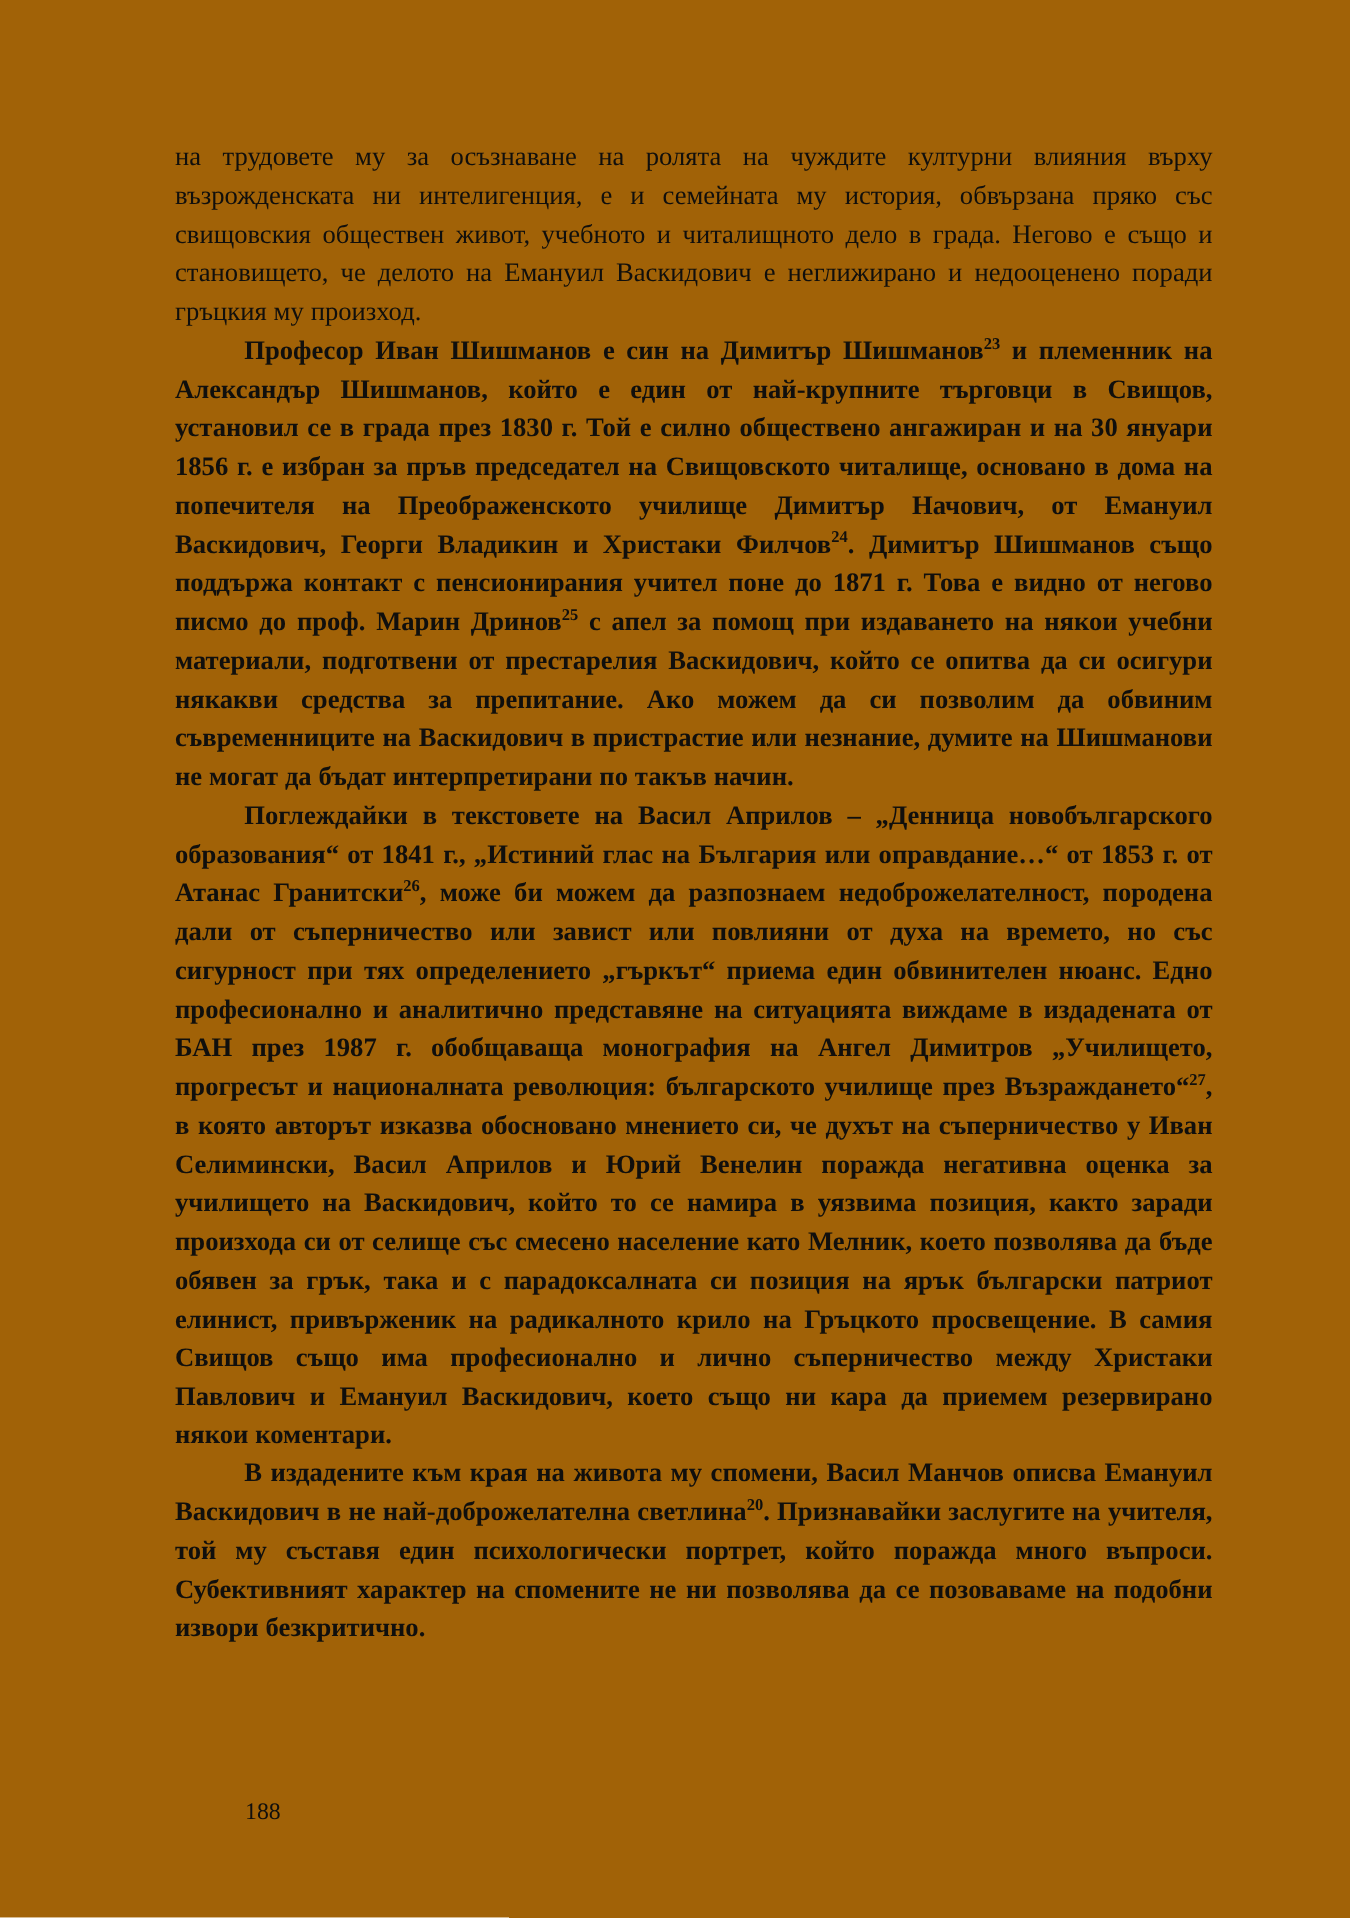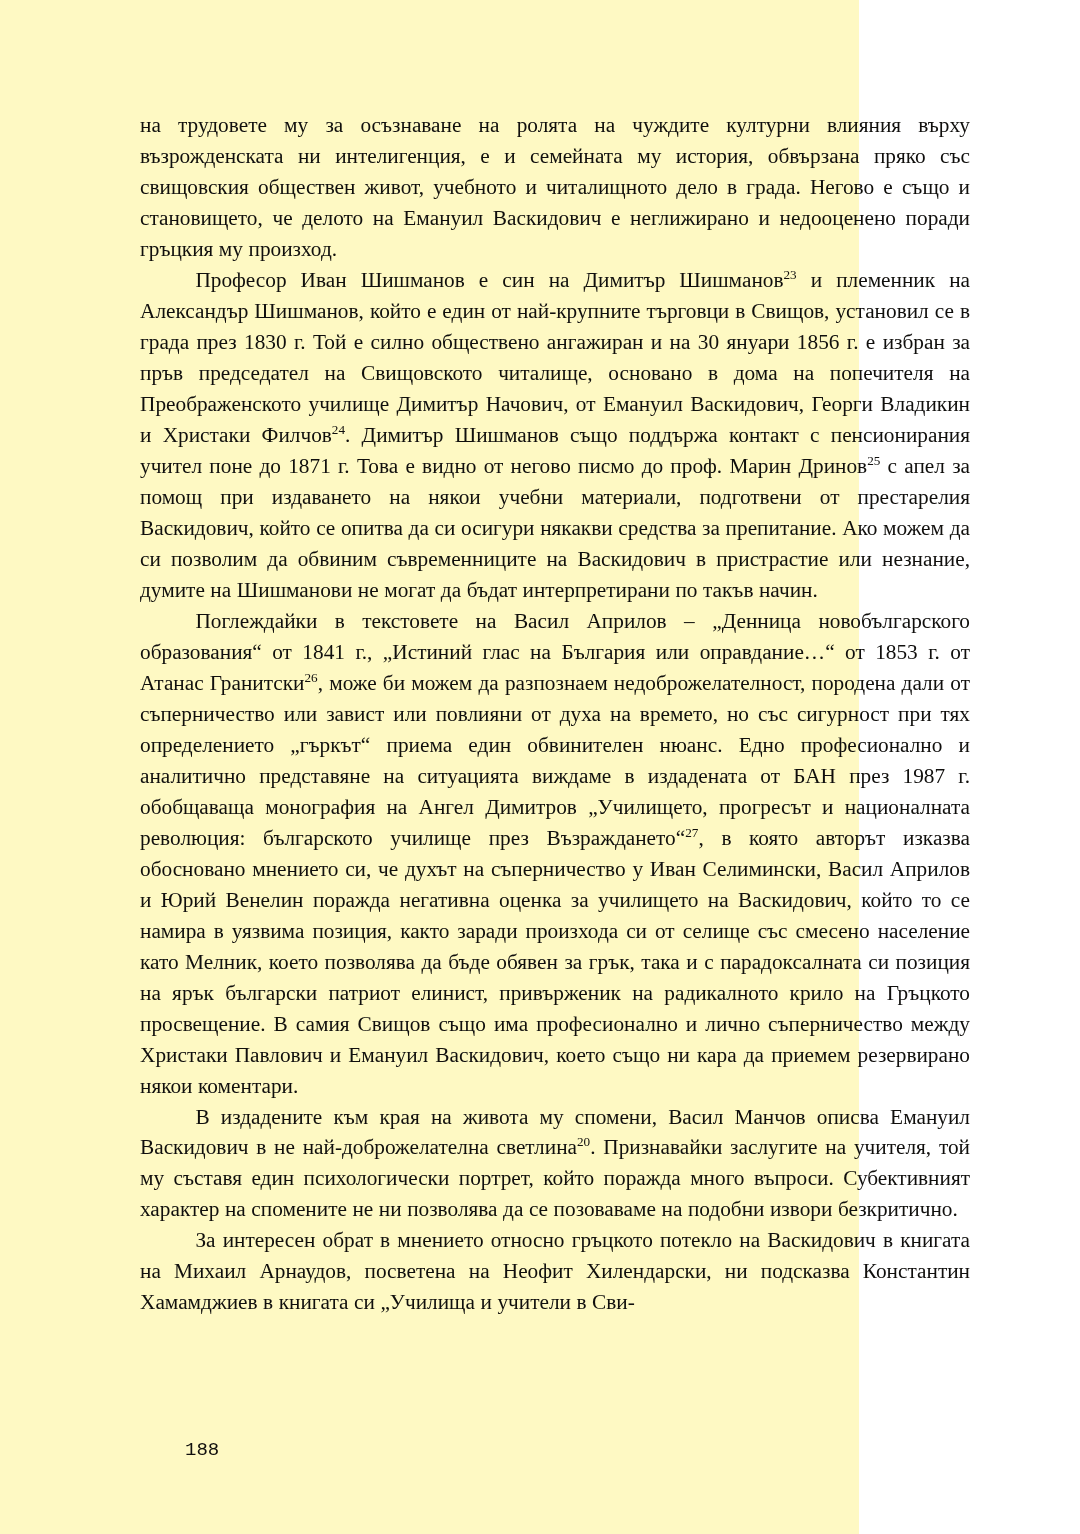--- a/index.html
+++ b/index.html
@@ -9,64 +9,64 @@
   }
   body {
     width: 1080px;
     height: 1534px;
     font-family: "Liberation Serif", "DejaVu Serif", serif;
     color: #000000;
     -webkit-font-smoothing: antialiased;
   }
   .page {
     position: relative;
-    width: 859px;
+    width: 1080px;
     height: 1534px;
     box-sizing: border-box;
     padding: 110px 110px 60px 140px;
-    background: #fef9c3;
+    background: #a16207;
   }
   .text-block {
     width: 830px;
     font-size: 21.3px;
     line-height: 1.455;
     text-align: justify;
     text-justify: inter-word;
     color: #100f0d;
   }
   .para {
     margin: 0;
     text-indent: 0;
     word-spacing: 0.01em;
   }
   .para.indent {
     text-indent: 2.6em;
+    font-weight: bold;
   }
   sup {
     font-size: 0.62em;
     vertical-align: super;
     line-height: 0;
   }
   .folio {
     position: absolute;
-    left: 185px;
+    left: 196px;
     bottom: 73px;
     font-size: 19px;
-    font-family: Liberation Mono, monospace;
+    font-family: Liberation Serif, serif;
     color: #100f0d;
   }
 </style>
 </head>
 <body>
 
 <div class="page">
 
   <div class="text-block">
     <p class="para">на трудовете му за осъзнаване на ролята на чуждите културни влияния върху възрожденската ни интелигенция, е и семейната му история, обвързана пряко със свищовския обществен живот, учебното и читалищното дело в града. Негово е също и становището, че  делото на Емануил Васкидович е неглижирано и недооценено поради гръцкия му произход.</p>
     <p class="para indent">Професор Иван Шишманов е син на Димитър Шишманов<sup>23</sup> и племенник на Александър Шишманов, който е един от най-крупните търговци в Свищов, установил се в града през 1830 г. Той е силно обществено ангажиран и на 30 януари 1856 г. е избран за пръв председател на Свищовското читалище, основано в дома на попечителя на Преображенското училище Димитър Начович, от Емануил Васкидович, Георги Владикин и Христаки Филчов<sup>24</sup>. Димитър Шишманов също поддържа контакт с пенсионирания учител поне до 1871 г. Това е видно от негово писмо до проф. Марин Дринов<sup>25</sup> с апел за помощ при издаването на някои учебни материали, подготвени от престарелия Васкидович, който се опитва да си осигури някакви средства за препитание. Ако можем да си позволим да обвиним съвременниците на Васкидович в пристрастие или незнание, думите на Шишманови не могат да бъдат интерпретирани по такъв начин.</p>
     <p class="para indent">Поглеждайки в текстовете на Васил Априлов – „Денница новобългарского образования“ от 1841 г., „Истиний глас на България или оправдание…“ от 1853 г. от Атанас Гранитски<sup>26</sup>, може би можем да разпознаем недоброжелателност, породена дали от съперничество или завист или повлияни от духа на времето, но със сигурност при тях определението „гъркът“ приема един обвинителен нюанс. Едно професионално и аналитично представяне на ситуацията виждаме в издадената от БАН през 1987 г. обобщаваща монография на Ангел Димитров „Училището, прогресът и националната революция: българското училище през Възраждането“<sup>27</sup>, в която авторът изказва обосновано мнението си, че духът на съперничество у Иван Селимински, Васил Априлов и Юрий Венелин поражда негативна оценка за училището на Васкидович, който то се намира в уязвима позиция, както заради произхода си от селище със смесено население като Мелник, което позволява да бъде обявен за грък, така и с парадоксалната си позиция на ярък български патриот елинист, привърженик на радикалното крило на Гръцкото просвещение. В самия Свищов също има професионално и лично съперничество между Христаки Павлович и Емануил Васкидович, което също ни кара да приемем резервирано някои коментари.</p>
     <p class="para indent">В издадените към края на живота му спомени, Васил Манчов описва Емануил Васкидович в не най-доброжелателна светлина<sup>20</sup>. Признавайки заслугите на учителя, той му съставя един психологически портрет, който поражда много въпроси. Субективният характер на спомените не ни позволява да се позоваваме на подобни извори безкритично.</p>
-    <p class="para indent">За интересен обрат в мнението относно  гръцкото потекло на Васкидович в книгата на Михаил Арнаудов, посветена на Неофит Хилендарски, ни подсказва Константин Хамамджиев в книгата си „Училища и учители в Сви-</p>
   </div>
 
   <div class="folio">188</div>
 
 </div>
 
 </body></html>

